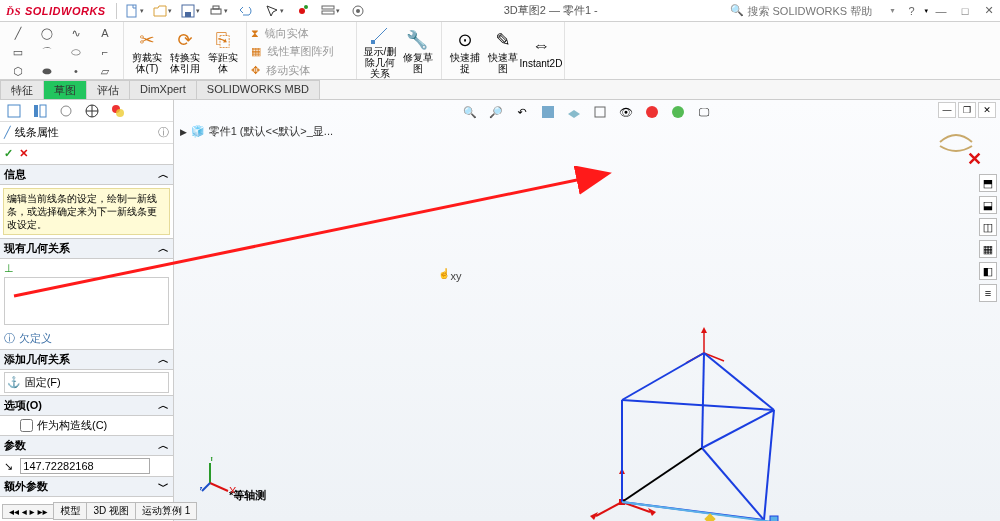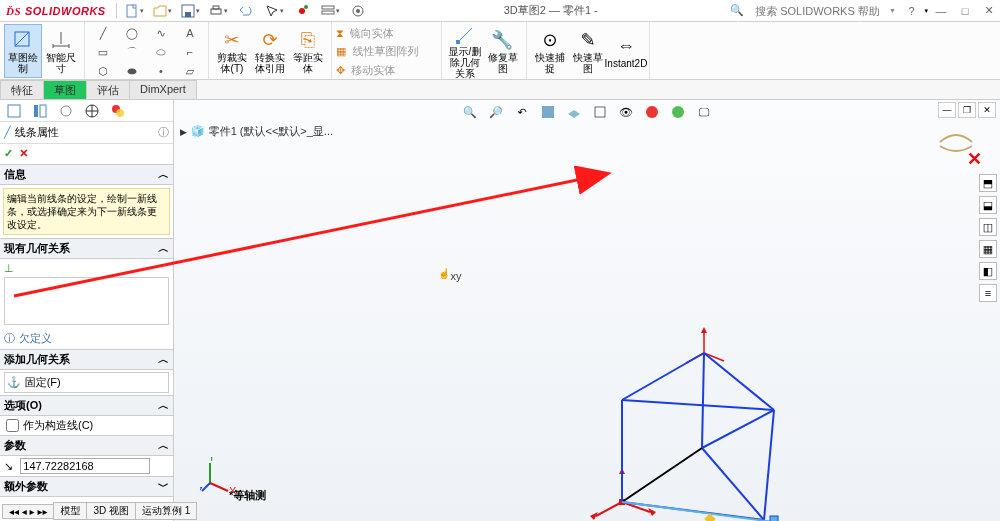--- a/index.html
+++ b/index.html
@@ -6,21 +6,21 @@
 body { width: 1000px; height: 521px; background: #fff; overflow: hidden; position: relative; }
 
 
 .titlebar { height: 22px; display: flex; align-items: center; border-bottom: 1px solid #d0d0d0; background: #fff; }
 .titlebar .logo { color: #d9002b; font-weight: bold; font-style: italic; font-size: 12px; padding: 0 6px; letter-spacing: 0.5px; }
 .titlebar .sep { width: 1px; height: 16px; background: #ccc; margin: 0 4px; }
 .titlebar .qat { display: flex; align-items: center; gap: 2px; }
 .titlebar .qat .btn { width: 26px; height: 20px; display: flex; align-items: center; justify-content: center; cursor: pointer; color: #555; }
 .titlebar .doc-title { flex: 1; text-align: center; color: #555; }
 .titlebar .search { display: flex; align-items: center; gap: 3px; color: #888; margin-right: 6px; }
-.titlebar .search input { border: none; outline: none; width: 140px; color: #888; text-align: center; }
+.titlebar .search input { border: none; outline: none; width: 140px; color: #888; }
 .titlebar .winbtns { display: flex; gap: 2px; }
 .titlebar .winbtns .btn { width: 22px; height: 18px; display: flex; align-items: center; justify-content: center; color: #666; cursor: pointer; }
 
 
 .ribbon { height: 58px; border-bottom: 1px solid #d0d0d0; display: flex; background: #fcfcfc; }
 .ribbon .group { display: flex; flex-direction: column; justify-content: space-between; border-right: 1px solid #e2e2e2; padding: 2px 4px 0 4px; }
 .ribbon .group.v { flex-direction: row; }
 .ribbon .bigbtn { display: flex; flex-direction: column; align-items: center; justify-content: center; width: 38px; height: 54px; cursor: pointer; }
 .ribbon .bigbtn.active { background: #cde3f8; border: 1px solid #8bb9e8; }
 .ribbon .bigbtn .ico { width: 24px; height: 24px; display: flex; align-items: center; justify-content: center; font-size: 18px; }
@@ -45,21 +45,21 @@
 .pm-header { display: flex; align-items: center; height: 22px; border-bottom: 1px solid #ddd; padding: 0 4px; gap: 4px; }
 .pm-header .title { font-weight: normal; flex: 1; }
 .pm-confirm { display: flex; gap: 6px; padding: 3px 4px; height: 20px; }
 .pm-confirm .ok { color: #2a9a2a; cursor: pointer; font-weight: bold; }
 .pm-confirm .cancel { color: #d11; cursor: pointer; font-weight: bold; }
 .pm-section-hdr { background: #eef2f7; border-top: 1px solid #ccc; border-bottom: 1px solid #ccc; padding: 2px 4px; font-weight: bold; display: flex; justify-content: space-between; align-items: center; }
 .pm-info { background: #fffbd6; border: 1px solid #e6db99; margin: 3px; padding: 3px; font-size: 10px; line-height: 13px; }
 .pm-body { padding: 3px 4px; }
 .pm-relbox { border: 1px solid #ccc; background: #fff; height: 48px; margin-top: 2px; }
 .pm-und { display: flex; align-items: center; gap: 4px; color: #3a6ea5; padding: 3px 4px; }
-.pm-opts label { display: flex; align-items: center; gap: 4px; padding: 2px 6px; }
+.pm-opts label { display: flex; align-items: center; gap: 4px; padding: 2px 20px; }
 .pm-param input { width: 130px; border: 1px solid #aaa; padding: 1px 2px; margin: 2px 4px; }
 .pm-fix { display: flex; align-items: center; gap: 4px; border: 1px solid #ccc; margin: 2px 4px; padding: 2px; background: #fff; cursor: pointer; }
 
 .viewport { flex: 1; position: relative; background: linear-gradient(#fbfcfe, #eef2f6); overflow: hidden; }
 .vp-toolbar { position: absolute; top: 2px; left: 50%; transform: translateX(-50%); display: flex; gap: 4px; align-items: center; }
 .vp-toolbar .tb { width: 22px; height: 20px; display: flex; align-items: center; justify-content: center; cursor: pointer; }
 .vp-winbtns { position: absolute; top: 2px; right: 4px; display: flex; gap: 2px; }
 .vp-winbtns .b { width: 18px; height: 16px; border: 1px solid #ccc; background: #fff; cursor: pointer; display:flex;align-items:center;justify-content:center;font-size:9px;}
 .breadcrumb { position: absolute; top: 24px; left: 6px; display: flex; align-items: center; gap: 4px; color: #333; }
 .breadcrumb .arr { font-size: 9px; }
@@ -158,41 +158,20 @@
   <div class="winbtns">
     <div class="btn">?</div>
     <span style="font-size:7px;align-self:center">▾</span>
     <div class="btn">—</div>
     <div class="btn">□</div>
     <div class="btn">✕</div>
   </div>
 </div>
 
 <div class="ribbon">
-  <div class="group v">
-    <div class="bigbtn active">
-      <div class="ico">
-          <svg width="24" height="24">
-            <rect x="4" y="4" width="14" height="14" fill="none" stroke="#1a6ec8"></rect>
-            <path d="M18 4L4 18" stroke="#1a6ec8"></path>
-          </svg>
-        </div>
-      <div class="lbl" style="white-space:pre-line">草图绘
-制</div>
-    </div>
-    <div class="bigbtn">
-      <div class="ico">
-          <svg width="24" height="24">
-            <path d="M4 18h16M4 16v4M20 16v4M12 4v12" stroke="#555" fill="none"></path>
-          </svg>
-        </div>
-      <div class="lbl" style="white-space:pre-line">智能尺
-寸</div>
-    </div>
-  </div>
   <div class="group">
     <div class="smallgrid">
       <div class="cell">╱</div>
       <div class="cell">◯</div>
       <div class="cell">∿</div>
       <div class="cell">A</div>
       <div class="cell">▭</div>
       <div class="cell">⌒</div>
       <div class="cell">⬭</div>
       <div class="cell">⌐</div>
@@ -267,20 +246,21 @@
       <div class="lbl">Instant2D</div>
     </div>
   </div>
 </div>
 
 <div class="tabs">
   <div class="tab inactive">特征</div>
   <div class="tab active">草图</div>
   <div class="tab inactive">评估</div>
   <div class="tab inactive">DimXpert</div>
+  <div class="tab inactive">SOLIDWORKS MBD</div>
 </div>
 
 <div class="main">
   <div class="sidepanel">
     <div class="icons-row">
       <div class="ib">
           <svg width="16" height="16">
             <rect x="2" y="2" width="12" height="12" fill="none" stroke="#4a88c7"></rect>
           </svg>
         </div>

